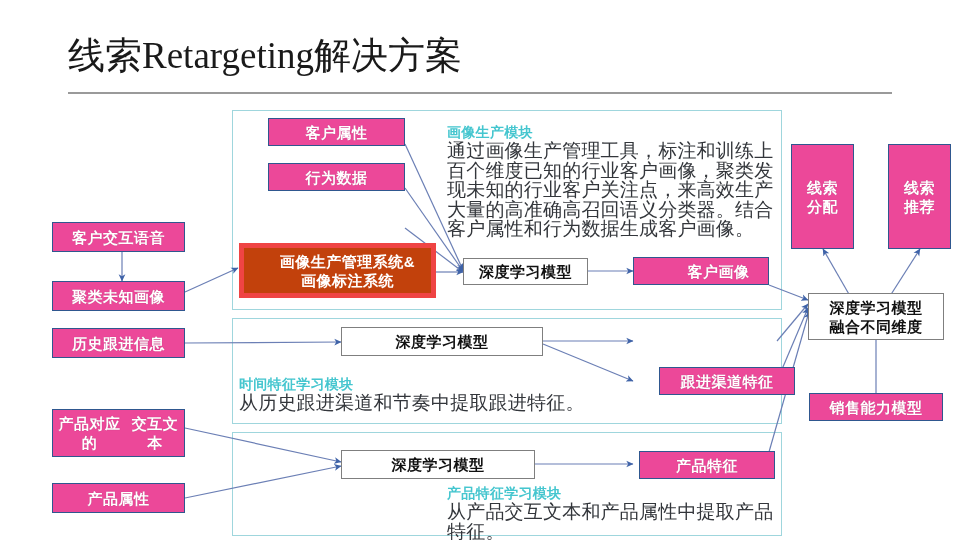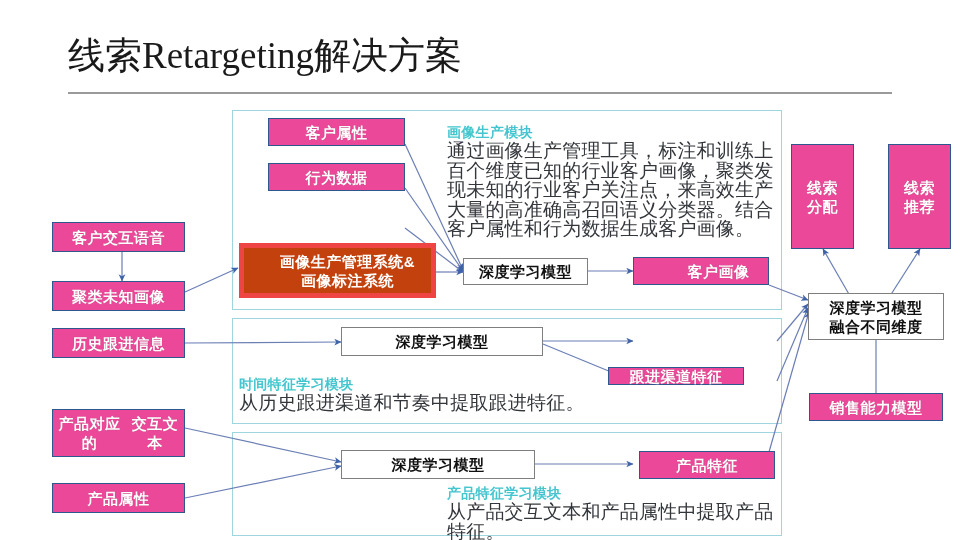--- a/index.html
+++ b/index.html
@@ -214,21 +214,21 @@
   <div class="note" style="left:447px; top:124px; width:330px;">
     <div class="note-head">画像生产模块</div>
     <div class="note-body">通过画像生产管理工具，标注和训练上百个维度已知的行业客户画像，聚类发现未知的行业客户关注点，来高效生产大量的高准确高召回语义分类器。结合客户属性和行为数据生成客户画像。</div>
   </div>
 
   <div class="box box-white" style="left:341px; top:327px; width:202px; height:29px;">
     <span>深度学习模型</span>
   </div>
 
 
-  <div class="box box-blue" style="left:608px; top:367px; width:136px; height:18px;">
+  <div class="box box-blue" style="left:659px; top:367px; width:136px; height:28px;">
     <span>跟进渠道特征</span>
   </div>
 
   <div class="note" style="left:239px; top:376px; width:400px;">
     <div class="note-head">时间特征学习模块</div>
     <div class="note-body">从历史跟进渠道和节奏中提取跟进特征。</div>
   </div>
 
   <div class="box box-white" style="left:341px; top:450px; width:194px; height:29px;">
     <span>深度学习模型</span>

